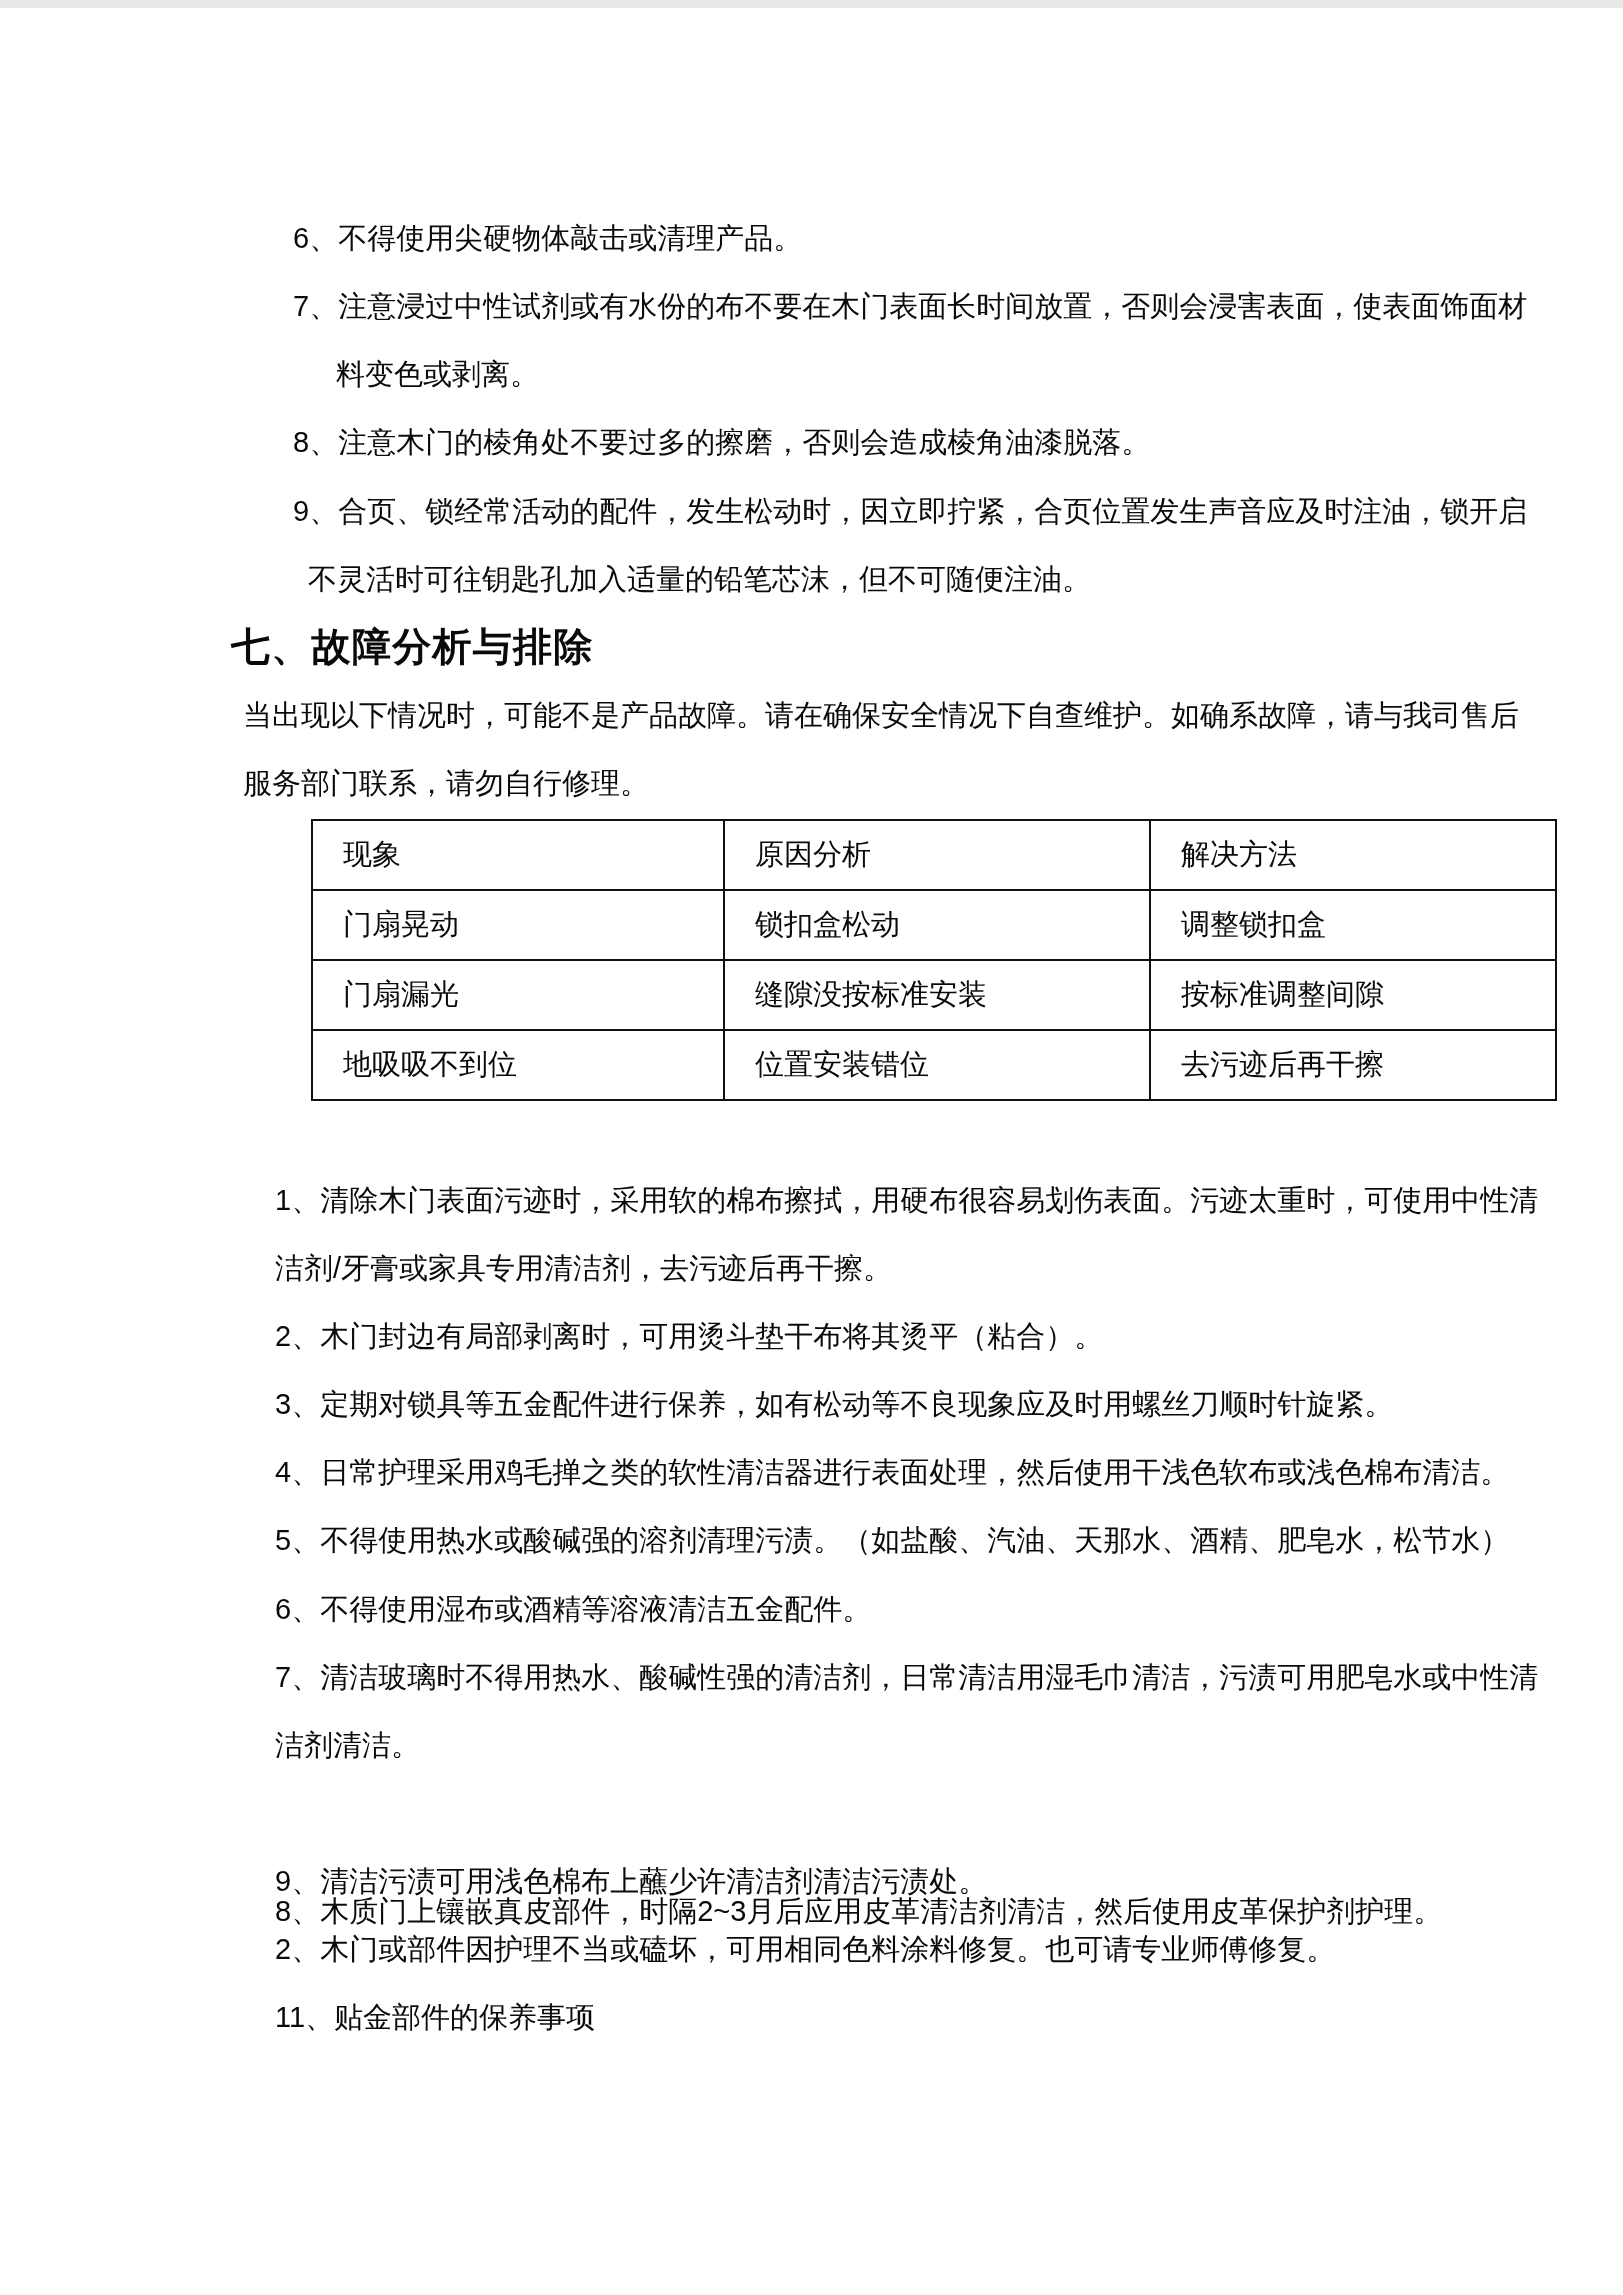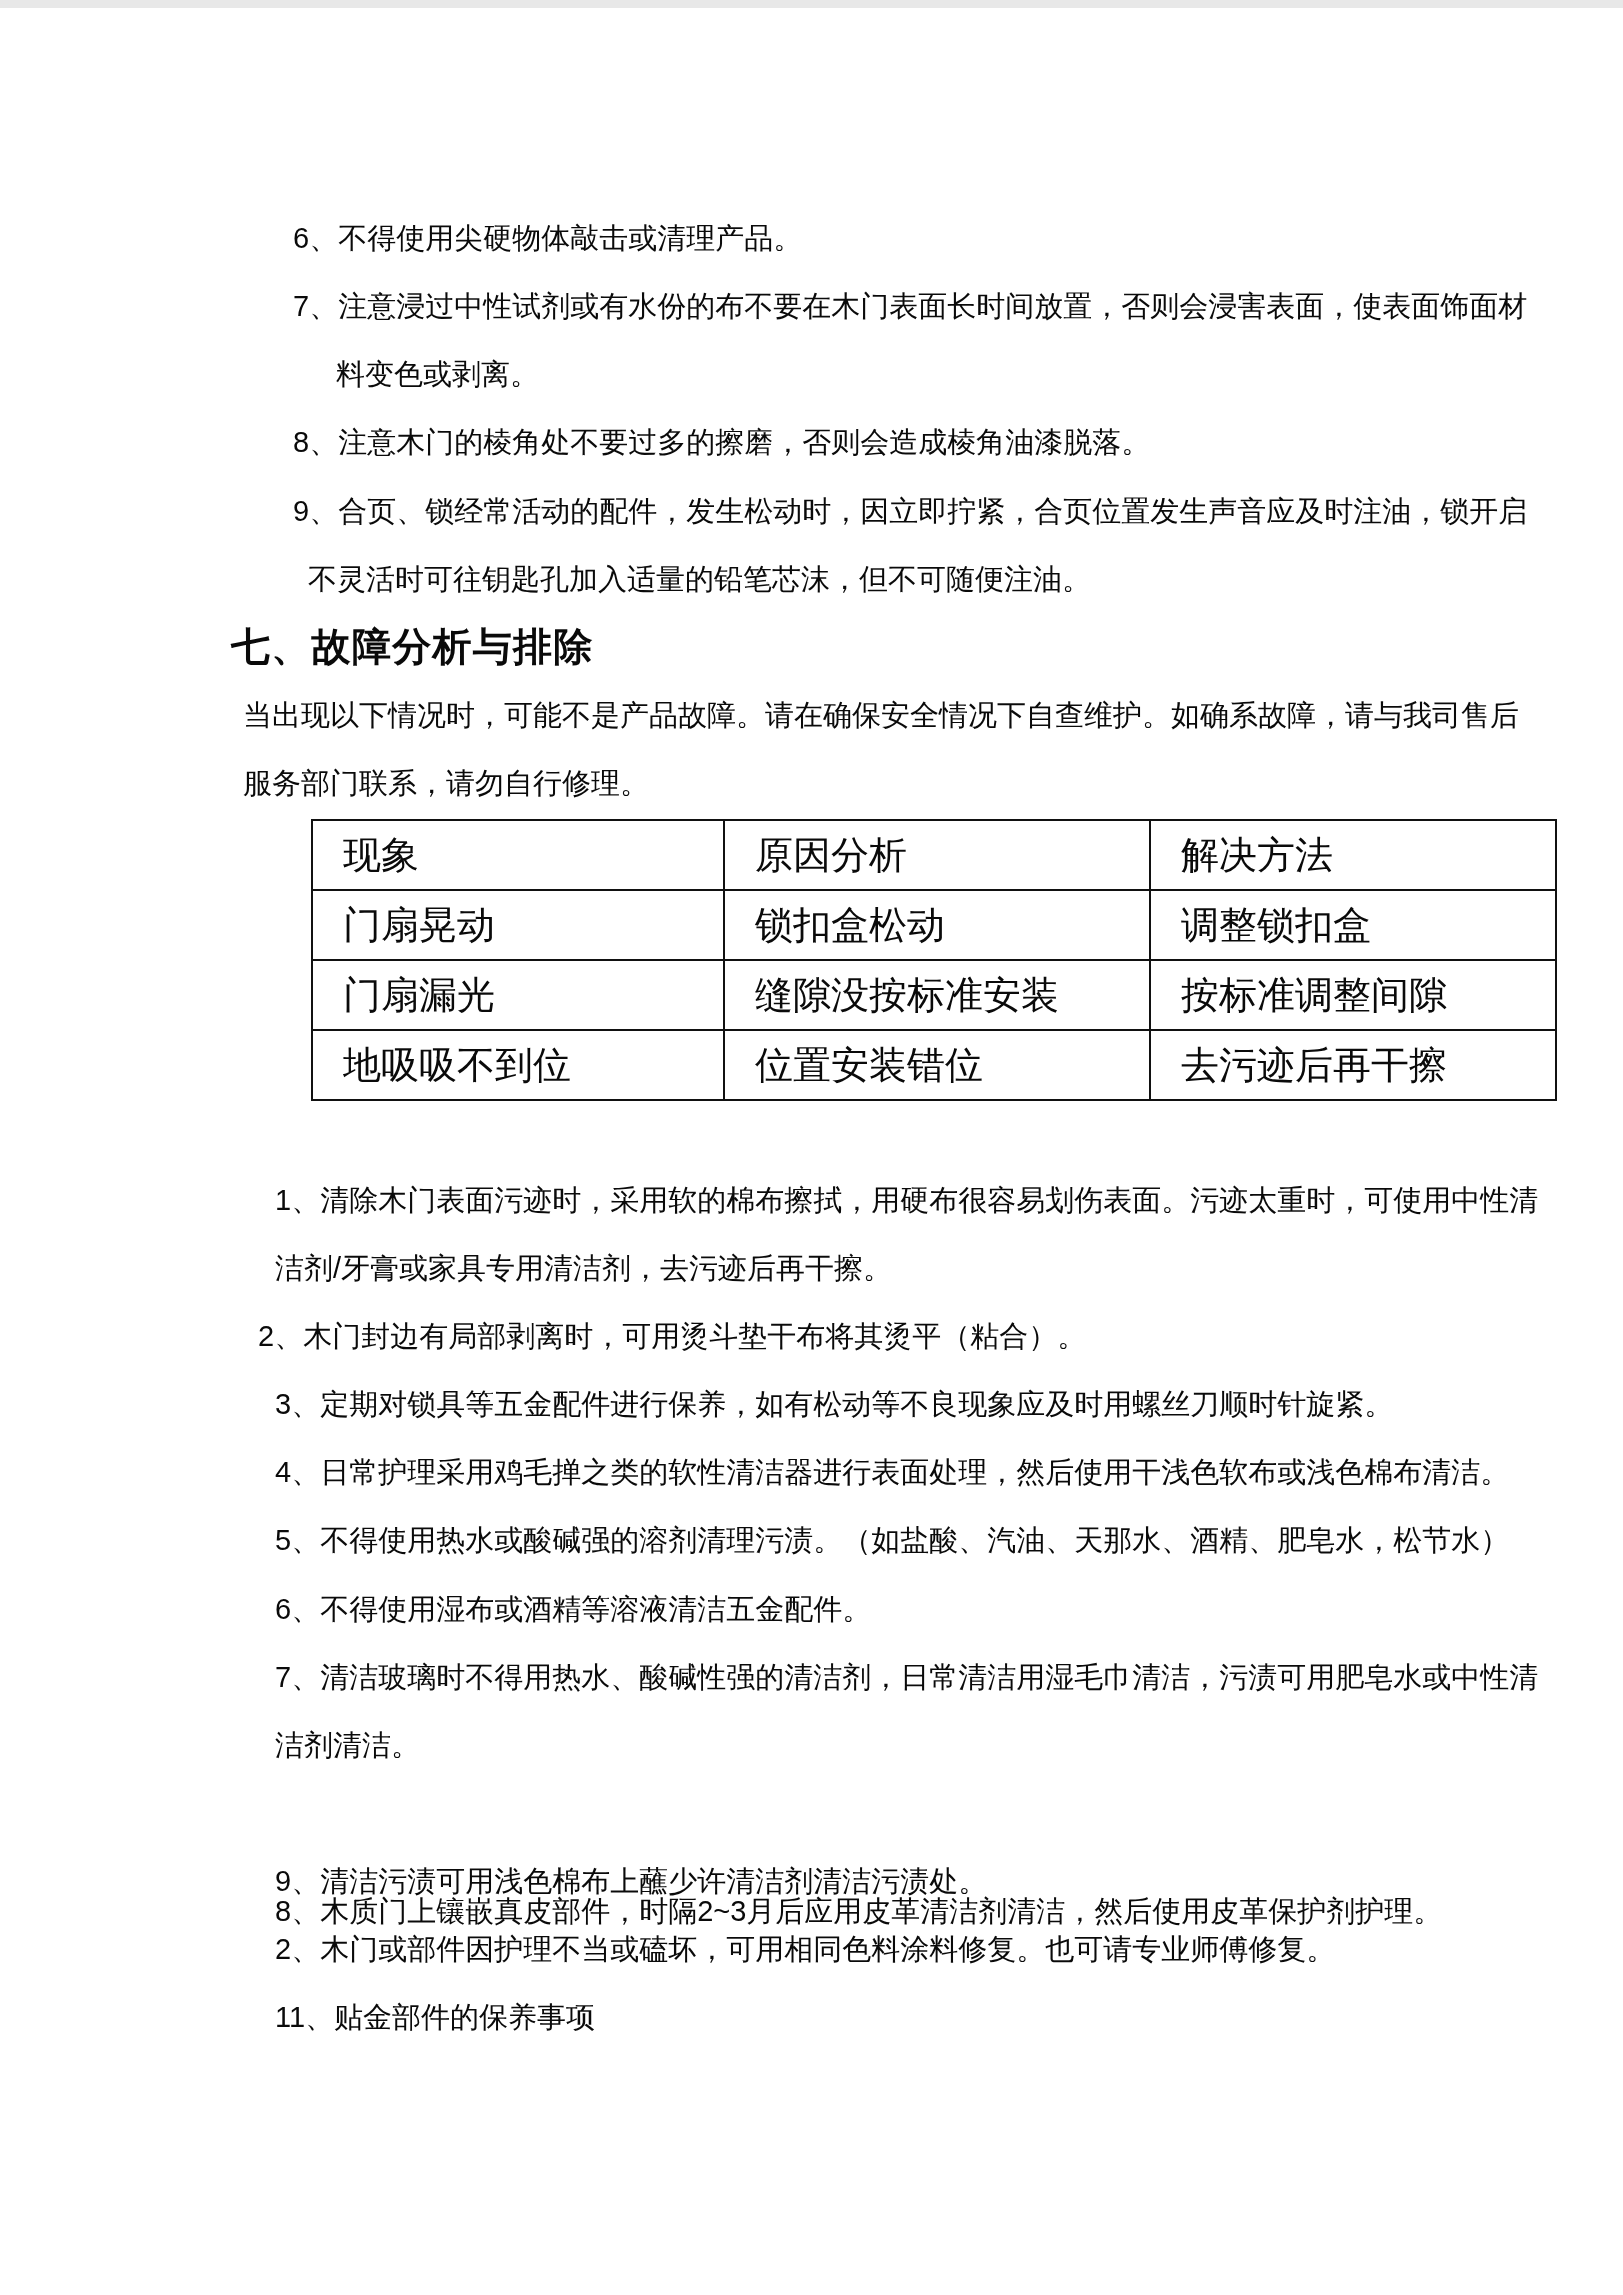--- a/index.html
+++ b/index.html
@@ -32,21 +32,21 @@
     width:1148px;
     border-collapse:collapse;
     table-layout:fixed;
     border:2.6px solid #111111;
   }
   table.fault td {
     height:68px;
     border:2px solid #111111;
     border-top-width:2.6px;
     border-bottom-width:2.6px;
-    font-size:38px;
+    font-size:29px;
     padding:0 0 0 30px;
     vertical-align:middle;
     white-space:nowrap;
     overflow:hidden;
   }
   .col1 { width:380px; }
   .col2 { width:394px; }
   .col3 { width:374px;border-radius:15px; }
 </style>
 </head>
@@ -90,21 +90,21 @@
         <td>地吸吸不到位</td>
         <td>位置安装错位</td>
         <td>去污迹后再干擦</td>
       </tr>
     </tbody>
   </table>
 
 
   <div class="line" style="left:275px; top:1158px">1、清除木门表面污迹时，采用软的棉布擦拭，用硬布很容易划伤表面。污迹太重时，可使用中性清</div>
   <div class="line" style="left:275px; top:1226px">洁剂/牙膏或家具专用清洁剂，去污迹后再干擦。</div>
-  <div class="line" style="left:258px; top:1294px">2、木门封边有局部剥离时，可用烫斗垫干布将其烫平（粘合）。</div>
+  <div class="line" style="left:275px; top:1294px">2、木门封边有局部剥离时，可用烫斗垫干布将其烫平（粘合）。</div>
   <div class="line" style="left:275px; top:1362px">3、定期对锁具等五金配件进行保养，如有松动等不良现象应及时用螺丝刀顺时针旋紧。</div>
   <div class="line" style="left:275px; top:1430px">4、日常护理采用鸡毛掸之类的软性清洁器进行表面处理，然后使用干浅色软布或浅色棉布清洁。</div>
   <div class="line" style="left:275px; top:1498px">5、不得使用热水或酸碱强的溶剂清理污渍。（如盐酸、汽油、天那水、酒精、肥皂水，松节水）</div>
   <div class="line" style="left:275px; top:1567px">6、不得使用湿布或酒精等溶液清洁五金配件。</div>
   <div class="line" style="left:275px; top:1635px">7、清洁玻璃时不得用热水、酸碱性强的清洁剂，日常清洁用湿毛巾清洁，污渍可用肥皂水或中性清</div>
   <div class="line" style="left:275px; top:1703px">洁剂清洁。</div>
   <div class="line" style="left:275px; top:1869px">8、木质门上镶嵌真皮部件，时隔2~3月后应用皮革清洁剂清洁，然后使用皮革保护剂护理。</div>
   <div class="line" style="left:275px; top:1839px">9、清洁污渍可用浅色棉布上蘸少许清洁剂清洁污渍处。</div>
   <div class="line" style="left:275px; top:1907px">2、木门或部件因护理不当或磕坏，可用相同色料涂料修复。也可请专业师傅修复。</div>
   <div class="line" style="left:275px; top:1975px">11、贴金部件的保养事项</div>

